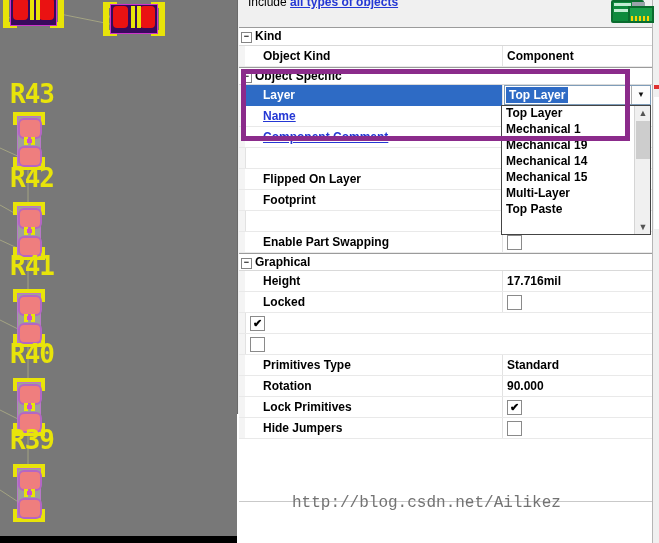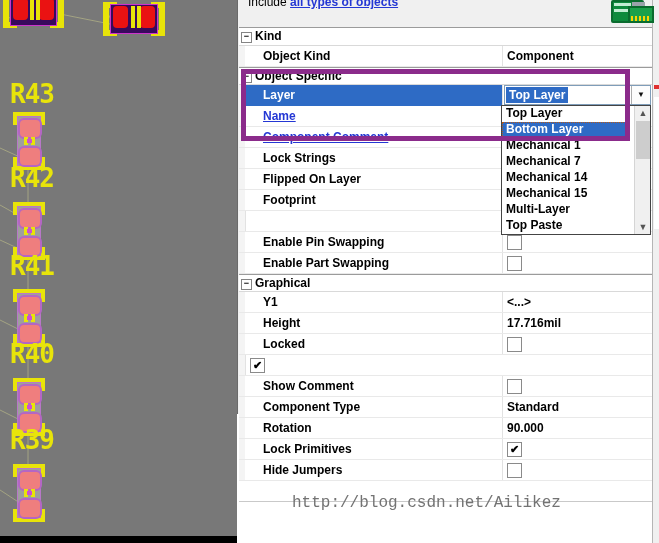--- a/index.html
+++ b/index.html
@@ -252,85 +252,71 @@
           <div class="pname link">Name</div>
           <div class="pval"></div>
         </div>
         <div class="prow">
           <div class="gut"></div>
           <div class="pname link">Component Comment</div>
           <div class="pval"></div>
         </div>
         <div class="prow">
           <div class="gut"></div>
-          <div class="pname">Lock Strings</div>
           <div class="pval"></div>
         </div>
         <div class="prow">
           <div class="gut"></div>
           <div class="pname">Flipped On Layer</div>
           <div class="pval"></div>
         </div>
         <div class="prow">
           <div class="gut"></div>
           <div class="pname">Footprint</div>
           <div class="pval"></div>
         </div>
         <div class="prow">
           <div class="gut"></div>
           <div class="pval"></div>
         </div>
         <div class="prow">
           <div class="gut"></div>
-          <div class="pname">Enable Pin Swapping</div>
+          <div class="pname">Enable Part Swapping</div>
           <div class="pval">
             <div class="cb"></div>
           </div>
         </div>
-        <div class="prow">
-          <div class="gut"></div>
-          <div class="pname">Enable Part Swapping</div>
-          <div class="pval">
-            <div class="cb"></div>
-          </div>
-        </div>
         <div class="shdr"><div class="cbox">−</div><span>Graphical</span></div>
-        <div class="prow">
-          <div class="gut"></div>
-          <div class="pname">Y1</div>
-          <div class="pval">&lt;...&gt;</div>
-        </div>
         <div class="prow">
           <div class="gut"></div>
           <div class="pname">Height</div>
           <div class="pval">17.716mil</div>
         </div>
         <div class="prow">
           <div class="gut"></div>
           <div class="pname">Locked</div>
           <div class="pval">
             <div class="cb"></div>
           </div>
         </div>
         <div class="prow">
           <div class="gut"></div>
           <div class="pval">
             <div class="cb">✔</div>
           </div>
         </div>
         <div class="prow">
           <div class="gut"></div>
-          <div class="pname">Show Comment</div>
           <div class="pval">
             <div class="cb"></div>
           </div>
         </div>
         <div class="prow">
           <div class="gut"></div>
-          <div class="pname">Component Type</div>
+          <div class="pname">Primitives Type</div>
           <div class="pval">Standard</div>
         </div>
         <div class="prow">
           <div class="gut"></div>
           <div class="pname">Rotation</div>
           <div class="pval">90.000</div>
         </div>
         <div class="prow">
           <div class="gut"></div>
           <div class="pname">Lock Primitives</div>
@@ -345,23 +331,22 @@
             <div class="cb"></div>
           </div>
         </div>
       </div>
     <div id="panel-bottom"></div>
   </div>
 
   <div id="listbox">
     <div id="dd-items">
         <div class="dd-item">Top Layer</div>
-        <div class="dd-item on">Bottom Layer</div>
         <div class="dd-item">Mechanical 1</div>
-        <div class="dd-item">Mechanical 7</div>
+        <div class="dd-item">Mechanical 19</div>
         <div class="dd-item">Mechanical 14</div>
         <div class="dd-item">Mechanical 15</div>
         <div class="dd-item">Multi-Layer</div>
         <div class="dd-item">Top Paste</div>
       </div>
     <div id="dd-scroll">
       <div id="dd-up">▲</div>
       <div id="dd-thumb"></div>
       <div id="dd-dn">▼</div>
     </div>

